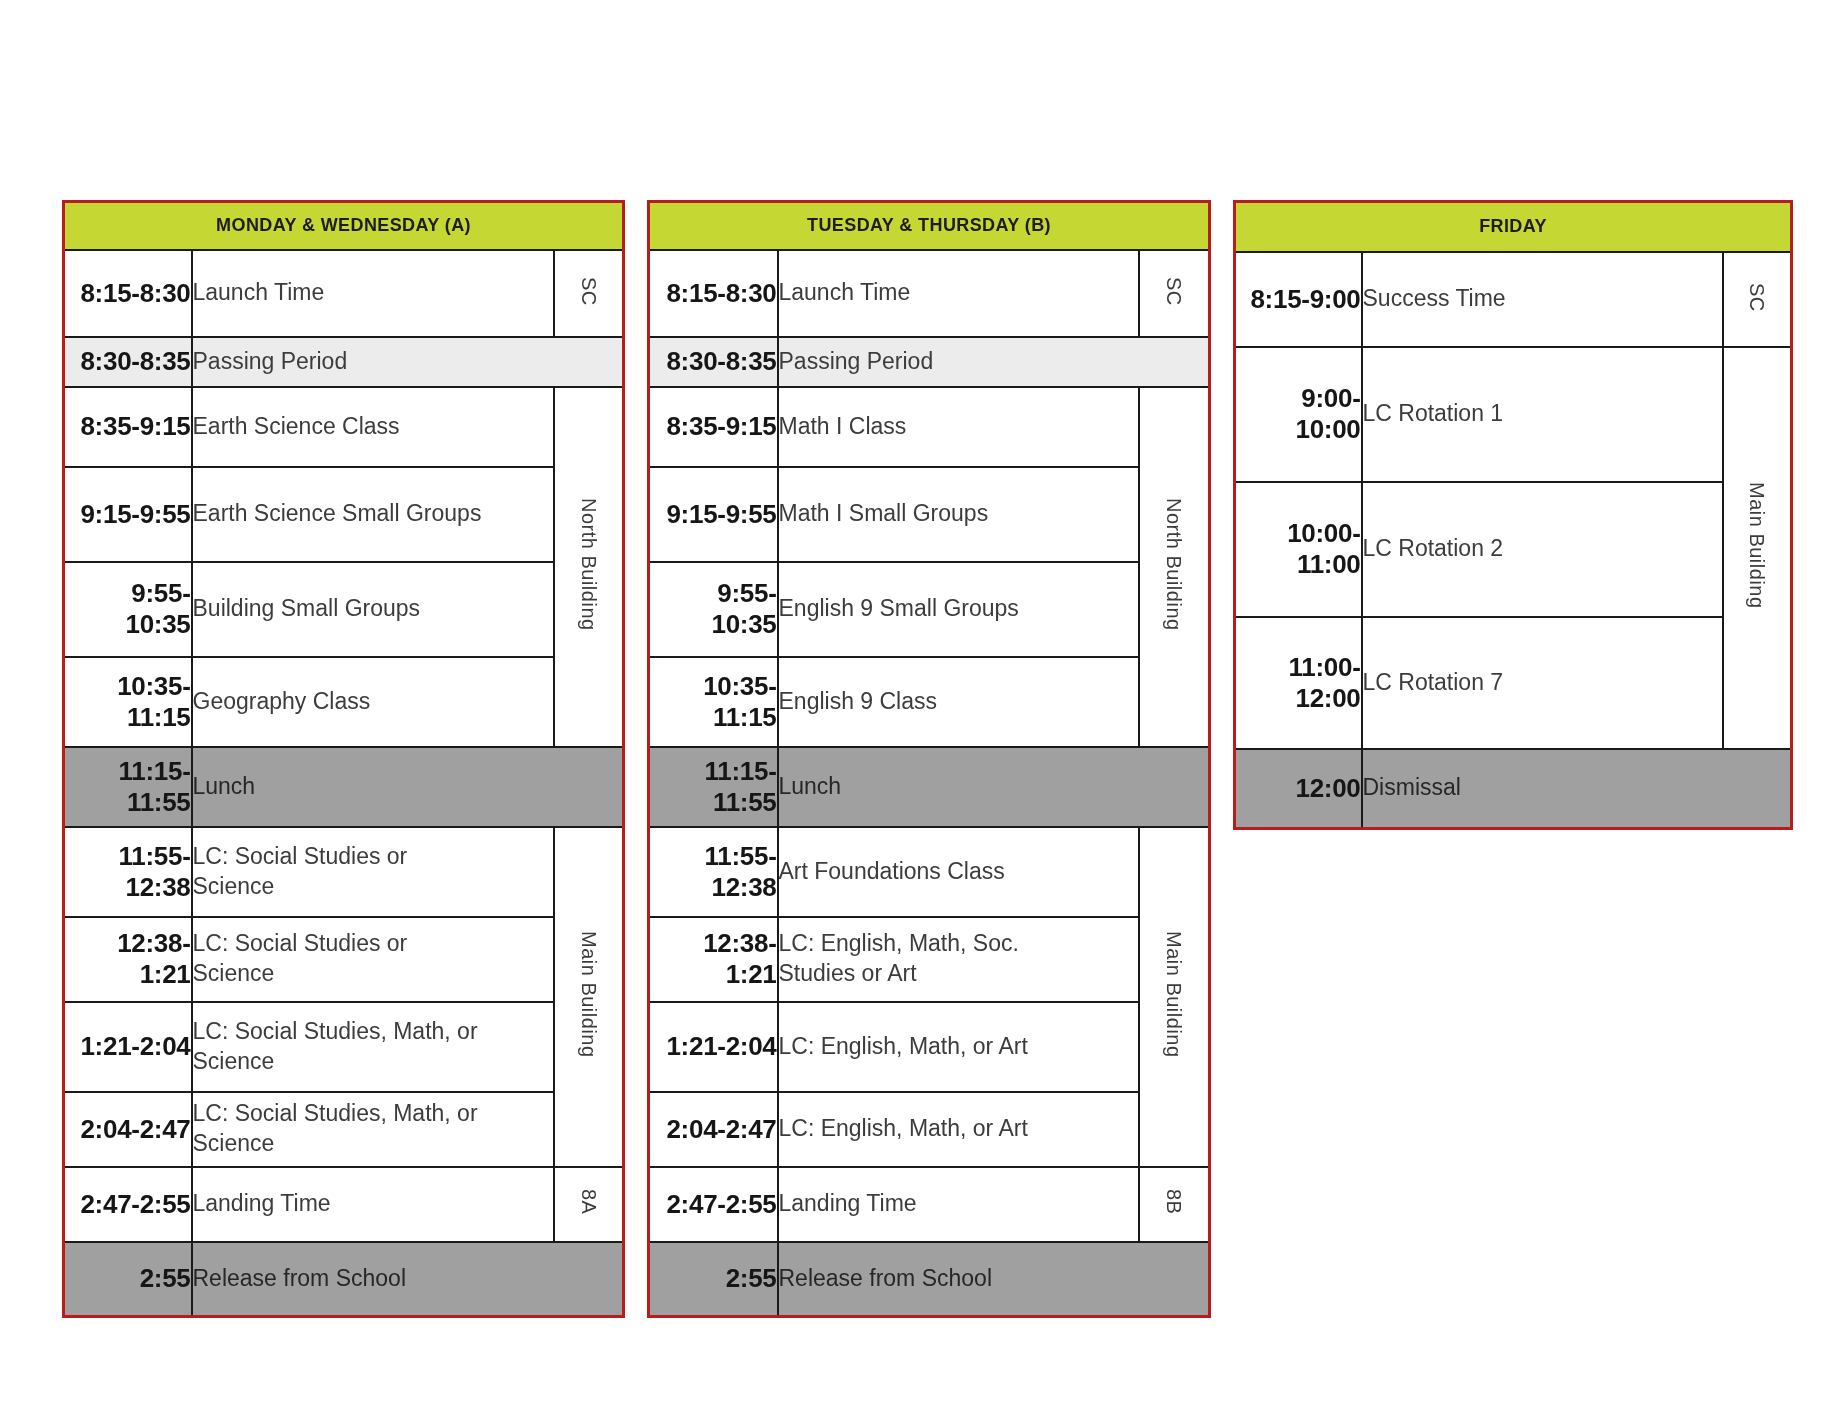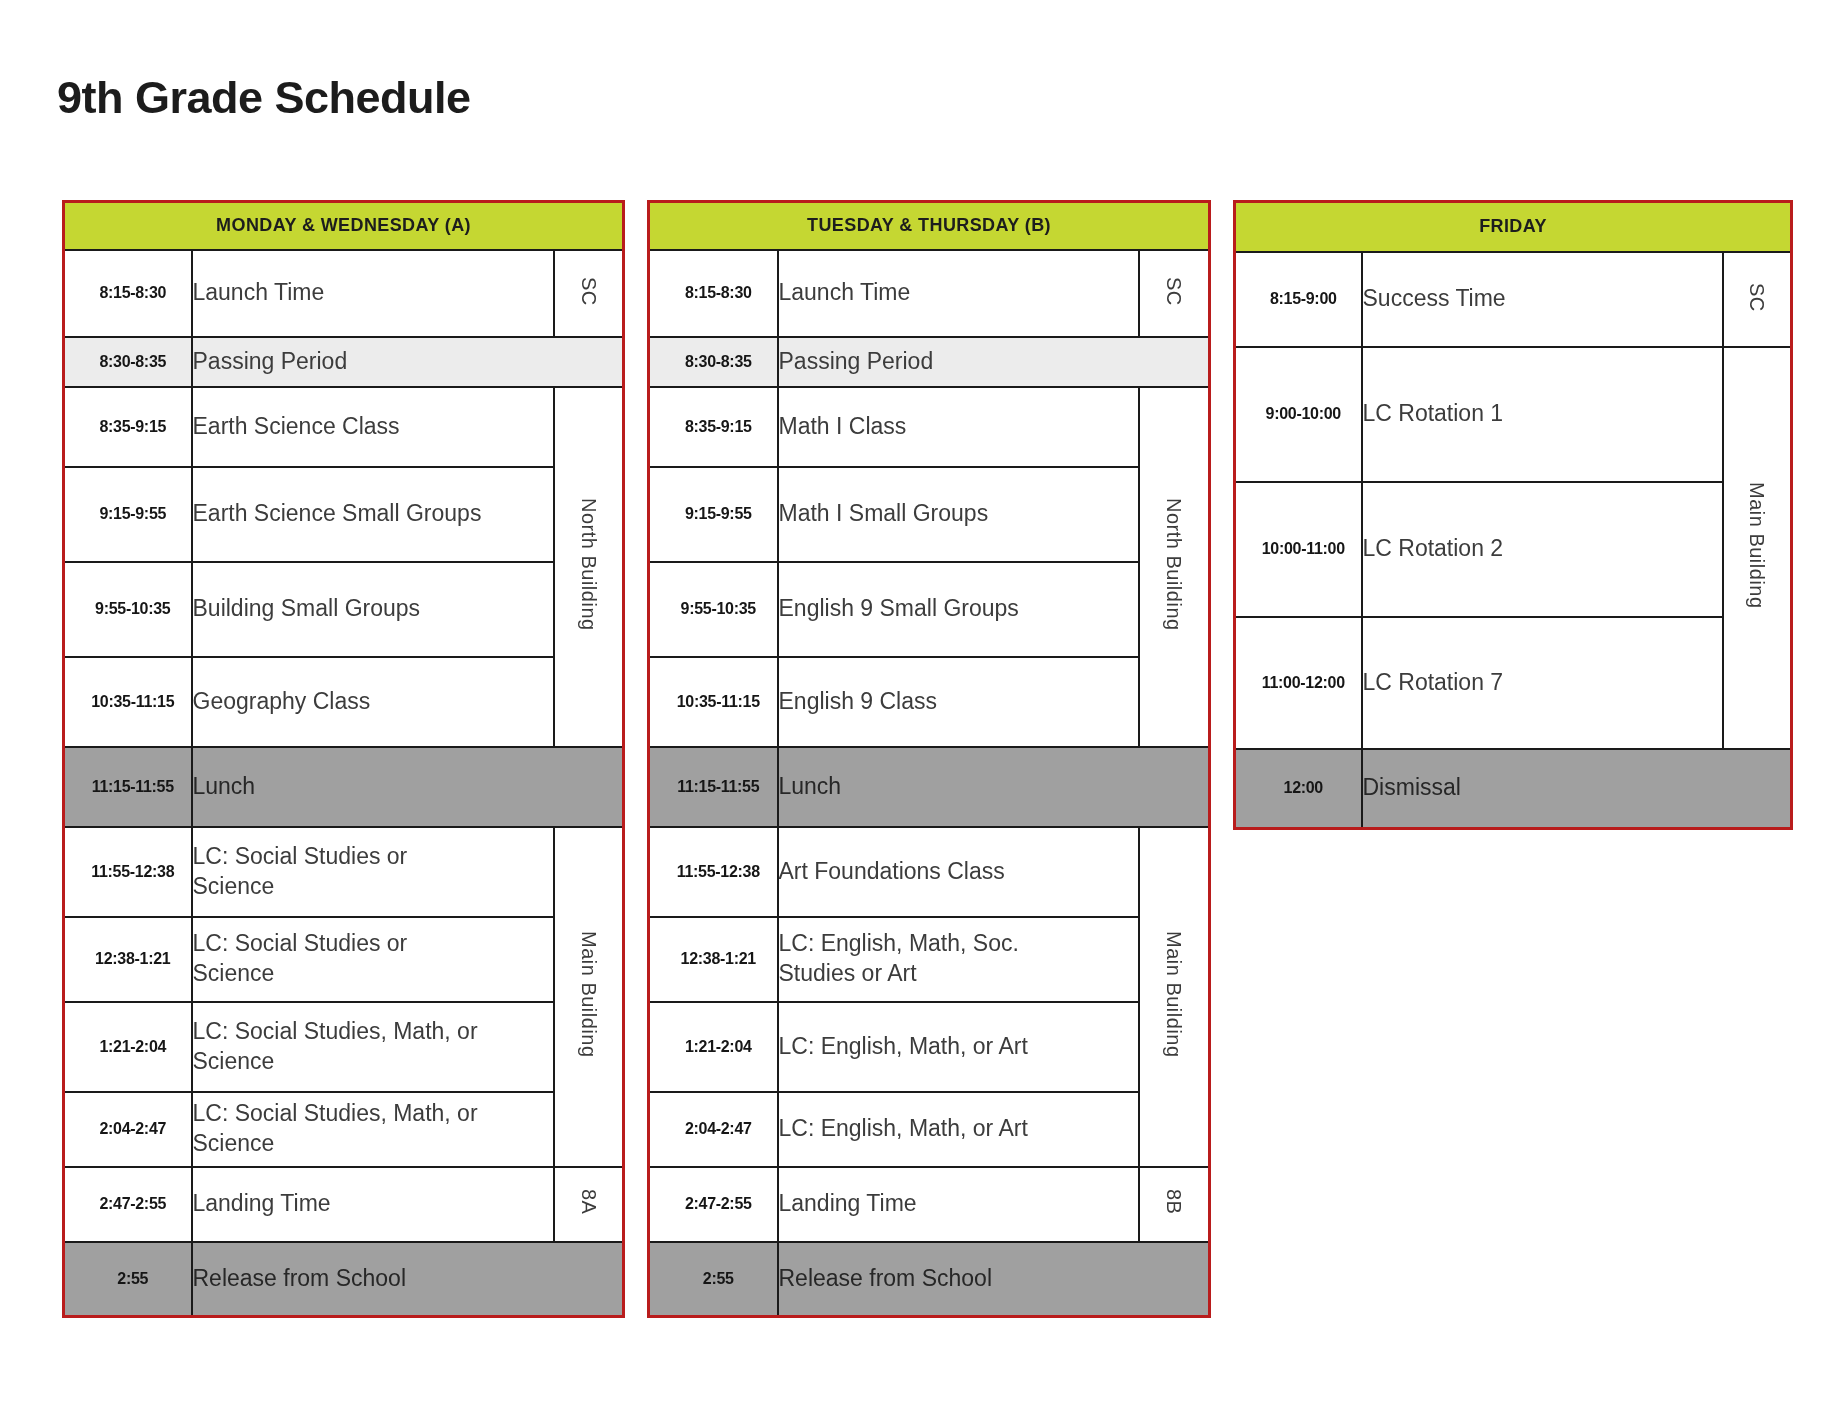--- a/index.html
+++ b/index.html
@@ -33,23 +33,23 @@
     background:var(--header_green,#c5d732);
     font-size:18px;
     font-weight:bold;
     color:#1d1d1d;
     letter-spacing:0.4px;
     text-align:center;
     vertical-align:middle;
   }
   td.time{
     font-weight:bold;
-    font-size:16px;
+    font-size:26px;
     color:#161616;
-    text-align:center;
+    text-align:right;
     vertical-align:middle;
     padding-left:10px;
     letter-spacing:-0.3px;
   }
   td.act{
     font-size:23px;
     color:#3c3c3c;
     text-align:left;
     vertical-align:middle;
     white-space:pre-line;
@@ -68,21 +68,20 @@
   }
   tr.band-light td{background:var(--band_light_gray,#ececec);}
   tr.band-dark td{background:var(--band_gray,#a0a0a0);}
   tr.band-dark td.act{color:#272727;}
 </style>
 </head>
 <body>
 
 <div class="canvas">
 
-  <div class="page-title">9th Grade Schedule</div>
 
   <table class="sched" style="left:62px;top:200px;width:560px;">
     <colgroup>
         <col style="width:128px">
         <col style="width:362px">
         <col style="width:70px">
       </colgroup>
     <tbody>
         <tr style="height:48px">
       <th class="head" colspan="3">MONDAY &amp; WEDNESDAY (A)</th>

